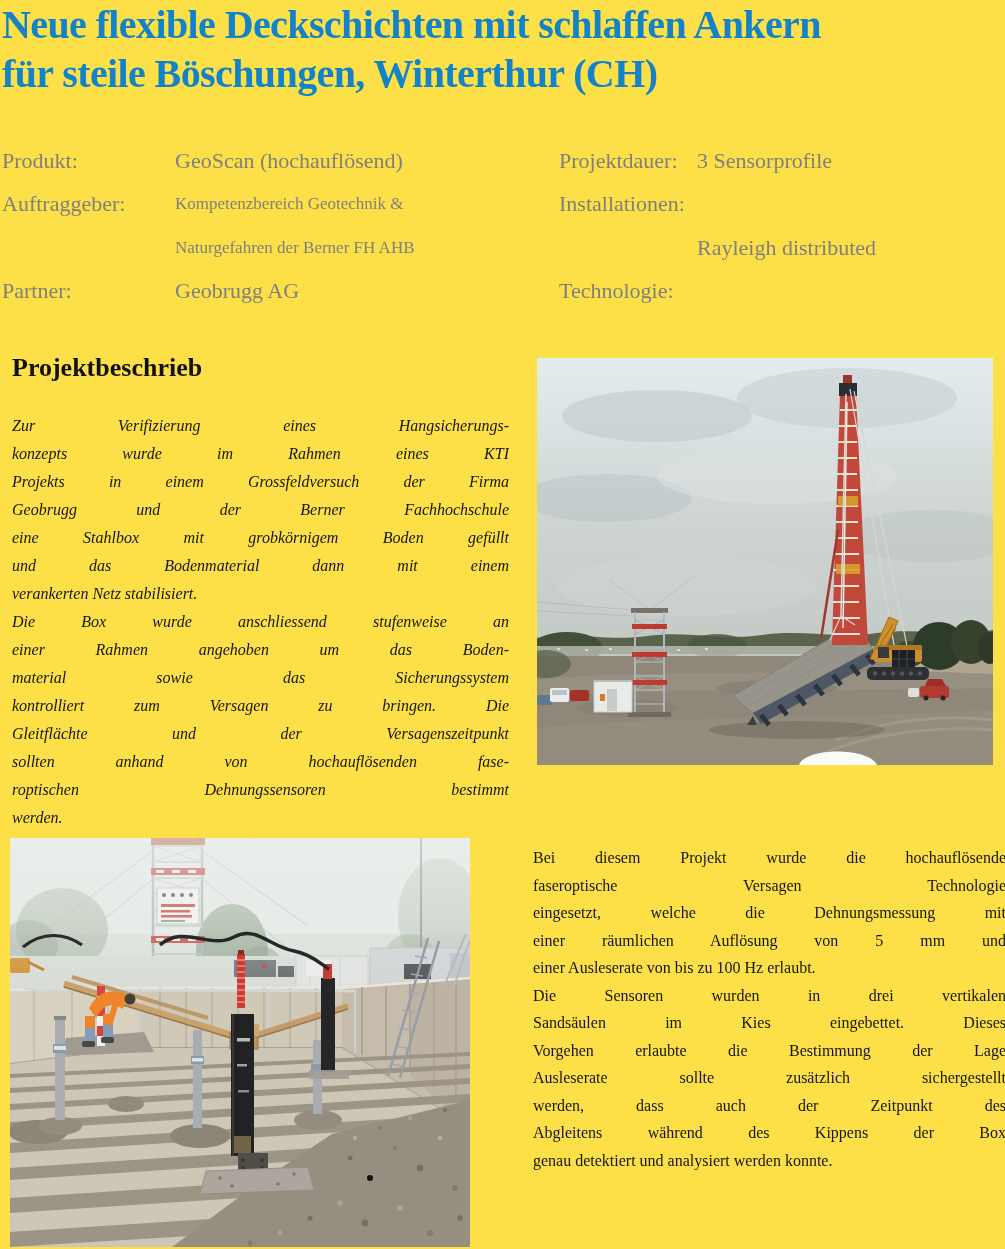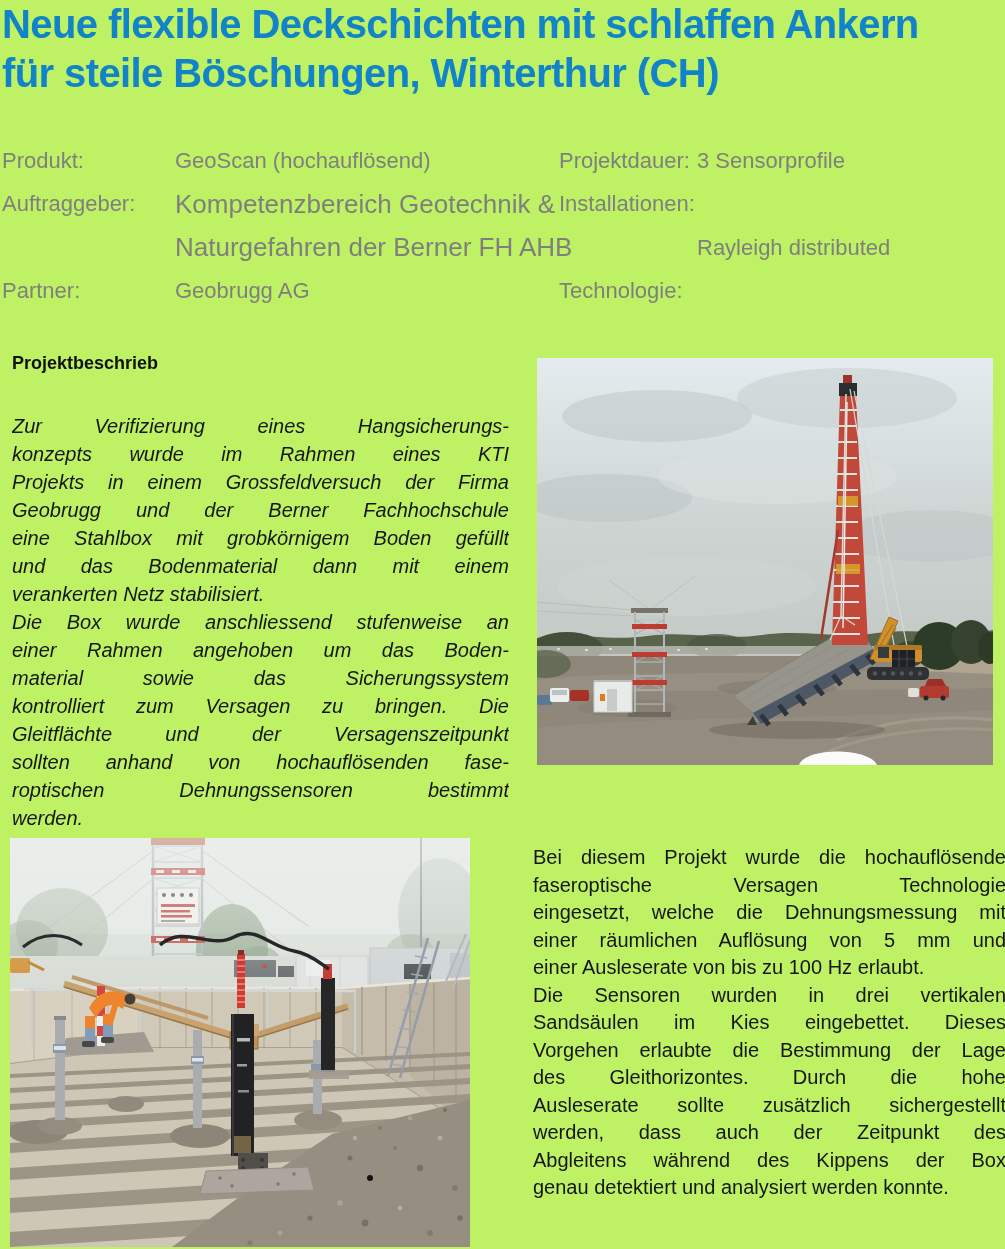--- a/index.html
+++ b/index.html
@@ -1,30 +1,30 @@
 <!DOCTYPE html>
 <html><head>
 <meta charset="utf-8">
 <style>
   html,body{margin:0;padding:0;background:#ffffff;}
-  .page{position:relative;width:1005px;height:1249px;background:#bef264;
-        font-family:Liberation Sans, sans-serif;overflow:hidden;}
+  .page{position:relative;width:1005px;height:1249px;background:#fde047;
+        font-family:Liberation Serif, serif;overflow:hidden;}
   .title{position:absolute;left:2px;top:0px;width:1002px;color:#1283c9;
          font-weight:700;font-size:40px;line-height:49px;letter-spacing:-0.6px;}
   .mcol{position:absolute;top:139px;color:#7f7f7f;font-size:22px;}
   .mcol.l-label{left:2px;}
   .mcol.l-value{left:163px;margin-left:12px;}
   .mcol.r-label{left:559px;}
   .mcol.r-value{left:697px;}
   .mline{height:43.5px;display:flex;align-items:center;white-space:nowrap;}
-  .mline.small{font-size:26px;}
-  h2.sec{position:absolute;margin:0;font-size:18px;font-weight:700;color:#111;}
+  .mline.small{font-size:17px;}
+  h2.sec{position:absolute;margin:0;font-size:26px;font-weight:700;color:#111;}
   #h-projekt{left:12px;top:353px;}
   #h-instr{left:533px;top:836px;}
-  .body{position:absolute;font-size:20px;color:#161616;}
+  .body{position:absolute;font-size:16px;color:#161616;}
   .body .jline{text-align:justify;text-align-last:justify;overflow:hidden;}
   .body .jline.final{text-align-last:left;}
   #desc{left:12px;top:412px;width:497px;font-style:italic;}
   #desc .jline{height:28px;line-height:28px;}
   #instr{left:533px;top:844px;width:473px;}
   #instr .jline{height:27.5px;line-height:27.5px;}
   .photo{position:absolute;display:block;}
   #photo1{left:537px;top:358px;width:456px;height:407px;}
   #photo2{left:10px;top:838px;width:460px;height:409px;}
 </style>
@@ -83,21 +83,20 @@
     </div>
   <div class="body" id="instr">
       <div class="jline">Bei diesem Projekt wurde die hochauflösende</div>
       <div class="jline">faseroptische Versagen Technologie</div>
       <div class="jline">eingesetzt, welche die Dehnungsmessung mit</div>
       <div class="jline">einer räumlichen Auflösung von 5 mm und</div>
       <div class="jline final">einer Ausleserate von bis zu 100 Hz erlaubt.</div>
       <div class="jline">Die Sensoren wurden in drei vertikalen</div>
       <div class="jline">Sandsäulen im Kies eingebettet. Dieses</div>
       <div class="jline">Vorgehen erlaubte die Bestimmung der Lage</div>
-      <div class="jline">des Gleithorizontes. Durch die hohe</div>
       <div class="jline">Ausleserate sollte zusätzlich sichergestellt</div>
       <div class="jline">werden, dass auch der Zeitpunkt des</div>
       <div class="jline">Abgleitens während des Kippens der Box</div>
       <div class="jline final">genau detektiert und analysiert werden konnte.</div>
     </div>
 
   <svg class="photo" id="photo1" viewBox="0 0 456 407" preserveAspectRatio="none">
     <defs>
       <linearGradient id="sky1" x1="0" y1="0" x2="0" y2="1">
         <stop offset="0" stop-color="#e4ecef"></stop>

